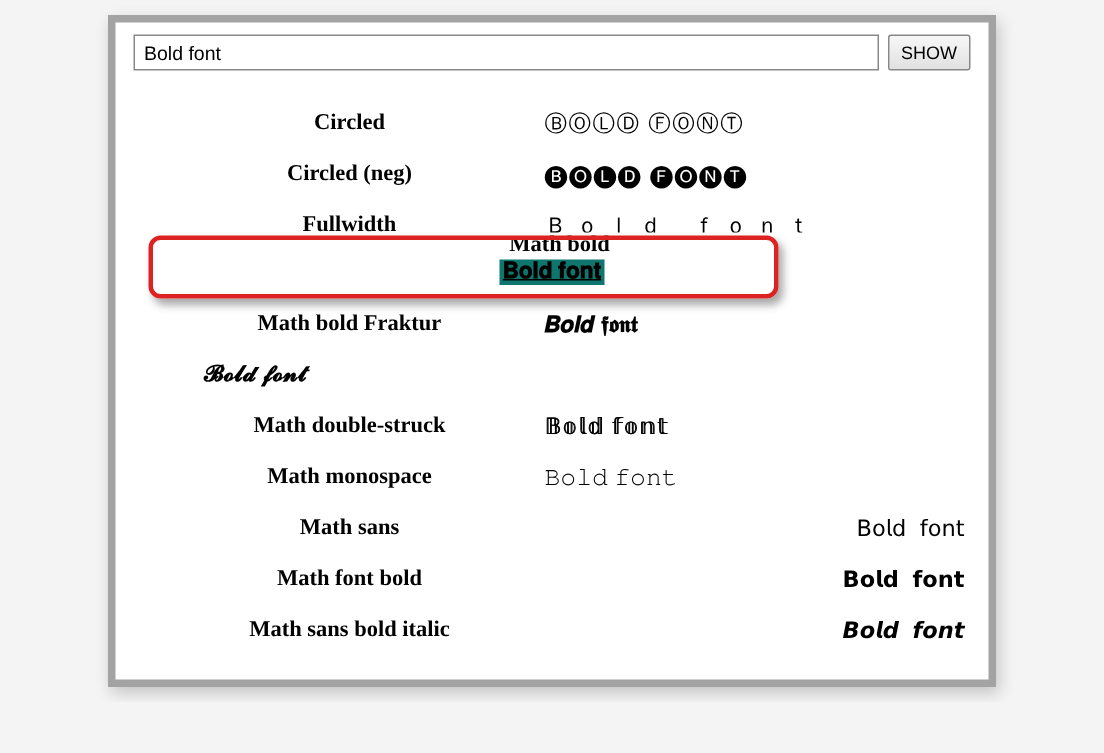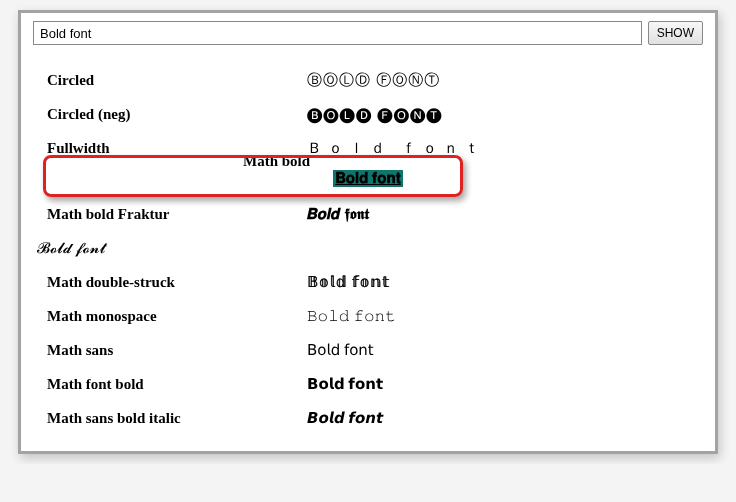--- a/index.html
+++ b/index.html
@@ -4,23 +4,23 @@
   <style>
     * { box-sizing: border-box; margin: 0; padding: 0; }
     body {
       font-family: "Times New Roman", Times, serif;
       background: #f4f4f4;
       display: flex;
       justify-content: center;
       padding: 10px;
     }
     .container {
-      width: 700px;
+      width: 592px;
       background: #fff;
-      border: 3px solid #a3a3a3;
+      border: 5px solid #a3a3a3;
       box-shadow: 2px 4px 10px rgba(0,0,0,0.2);
       padding: 8px 12px 16px 12px;
       position: relative;
     }
     .top-row {
       display: flex;
       gap: 6px;
       margin-bottom: 18px;
     }
     .input-field {
@@ -48,35 +48,36 @@
       display: flex;
       align-items: center;
       height: 34px;
     }
     .row .label {
       width: 270px;
       padding-left: 10px;
       font-weight: bold;
       font-size: 15px;
       color: #000;
+      text-align: center;
     }
     .row .value {
       flex: 1;
       font-size: 15px;
       color: #000;
       font-family: Arial, sans-serif;
     }
     .row .value.serif { font-family: "Times New Roman", serif; }
     .row .value.bold { font-weight: bold; }
     .row .value.italic { font-style: italic; }
-    .row .value.script { font-family: "Brush Script MT", "Lucida Handwriting", cursive; font-weight: normal; }
+    .row .value.script { font-family: "Brush Script MT", "Lucida Handwriting", cursive; font-weight: bold; margin-left: 43px; }
     .row .value.fraktur { font-family: "UnifrakturMaguntia", "Old English Text MT", serif; font-weight: bold; }
     .row .value.mono { font-family: Liberation Sans, sans-serif; }
-    .row .value.sans { font-family: Liberation Serif, serif; }
-    .row .value.spaced { letter-spacing: 6px; font-family: Liberation Sans, sans-serif; }
+    .row .value.sans { font-family: Liberation Mono, monospace; text-align: right; }
+    .row .value.spaced { letter-spacing: 6px; font-family: Liberation Mono, monospace; }
     .row .value.dstruck { font-family: Liberation Serif, serif; letter-spacing: 1px; text-shadow: 0.5px 0 0 #000; }
     .row .value.circled { font-size: 15px; letter-spacing: 1px; }
     .highlight-box {
       position: absolute;
       border: 3px solid #d22;
       border-radius: 8px;
       box-shadow: 3px 4px 6px rgba(0,0,0,0.35);
       pointer-events: none;
       left: 22px;
       top: 142px;

